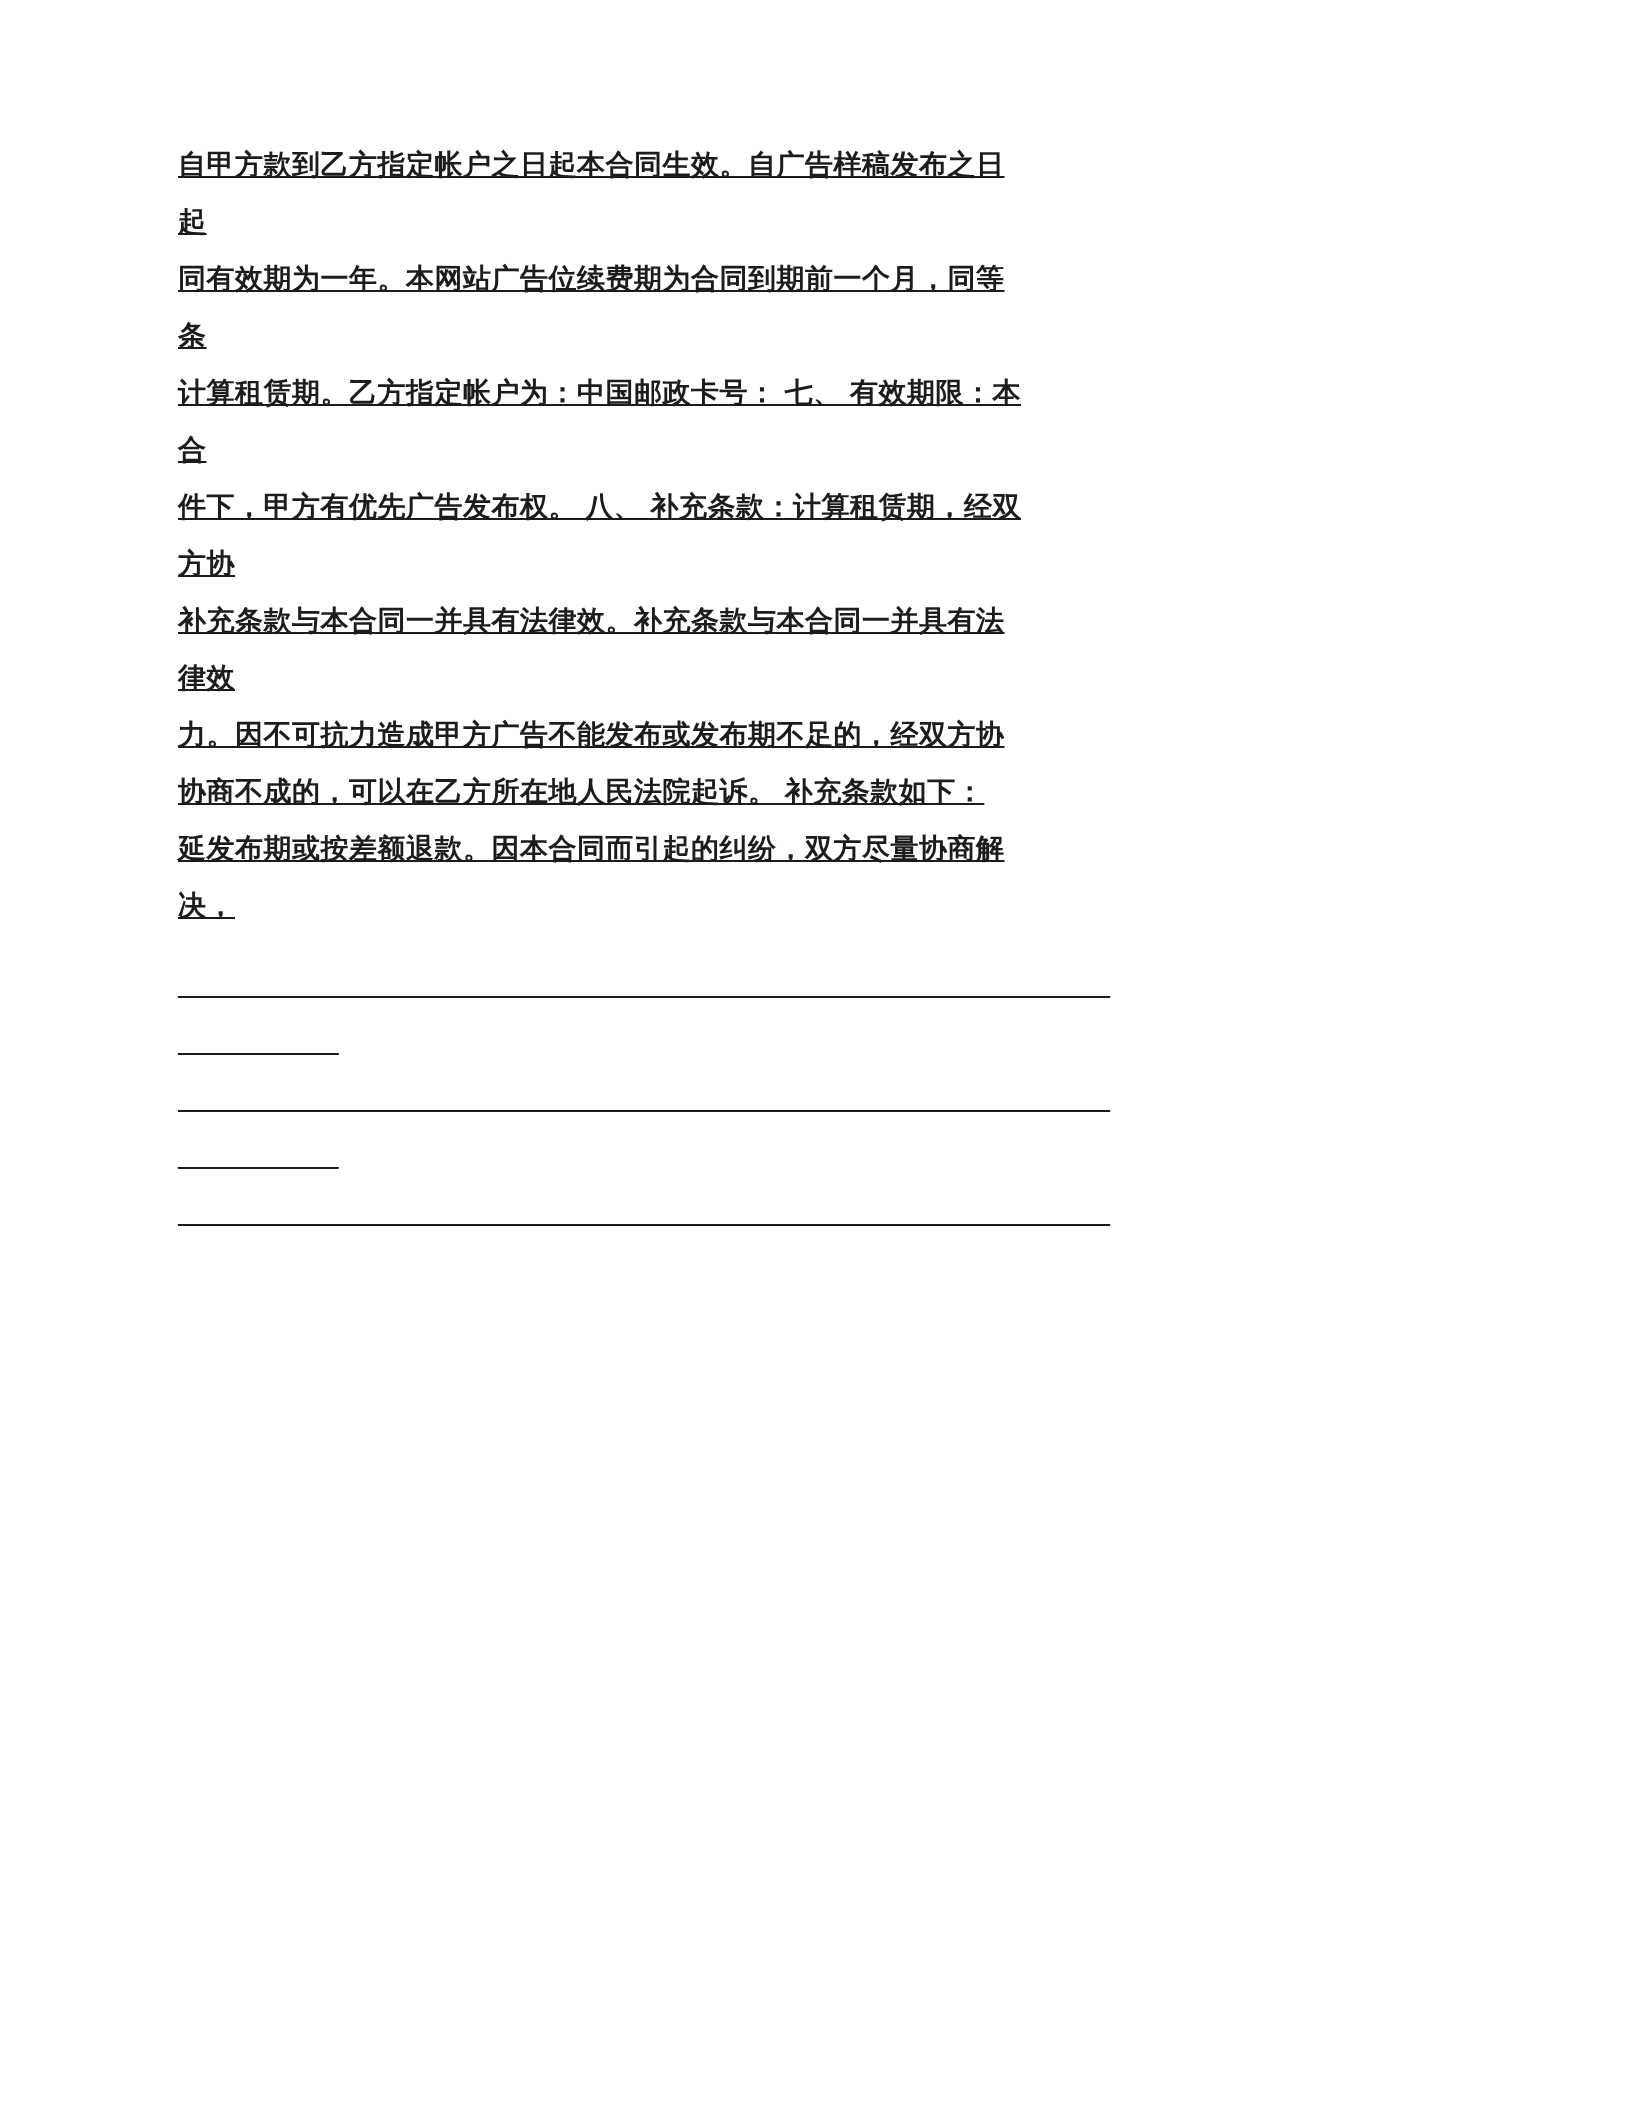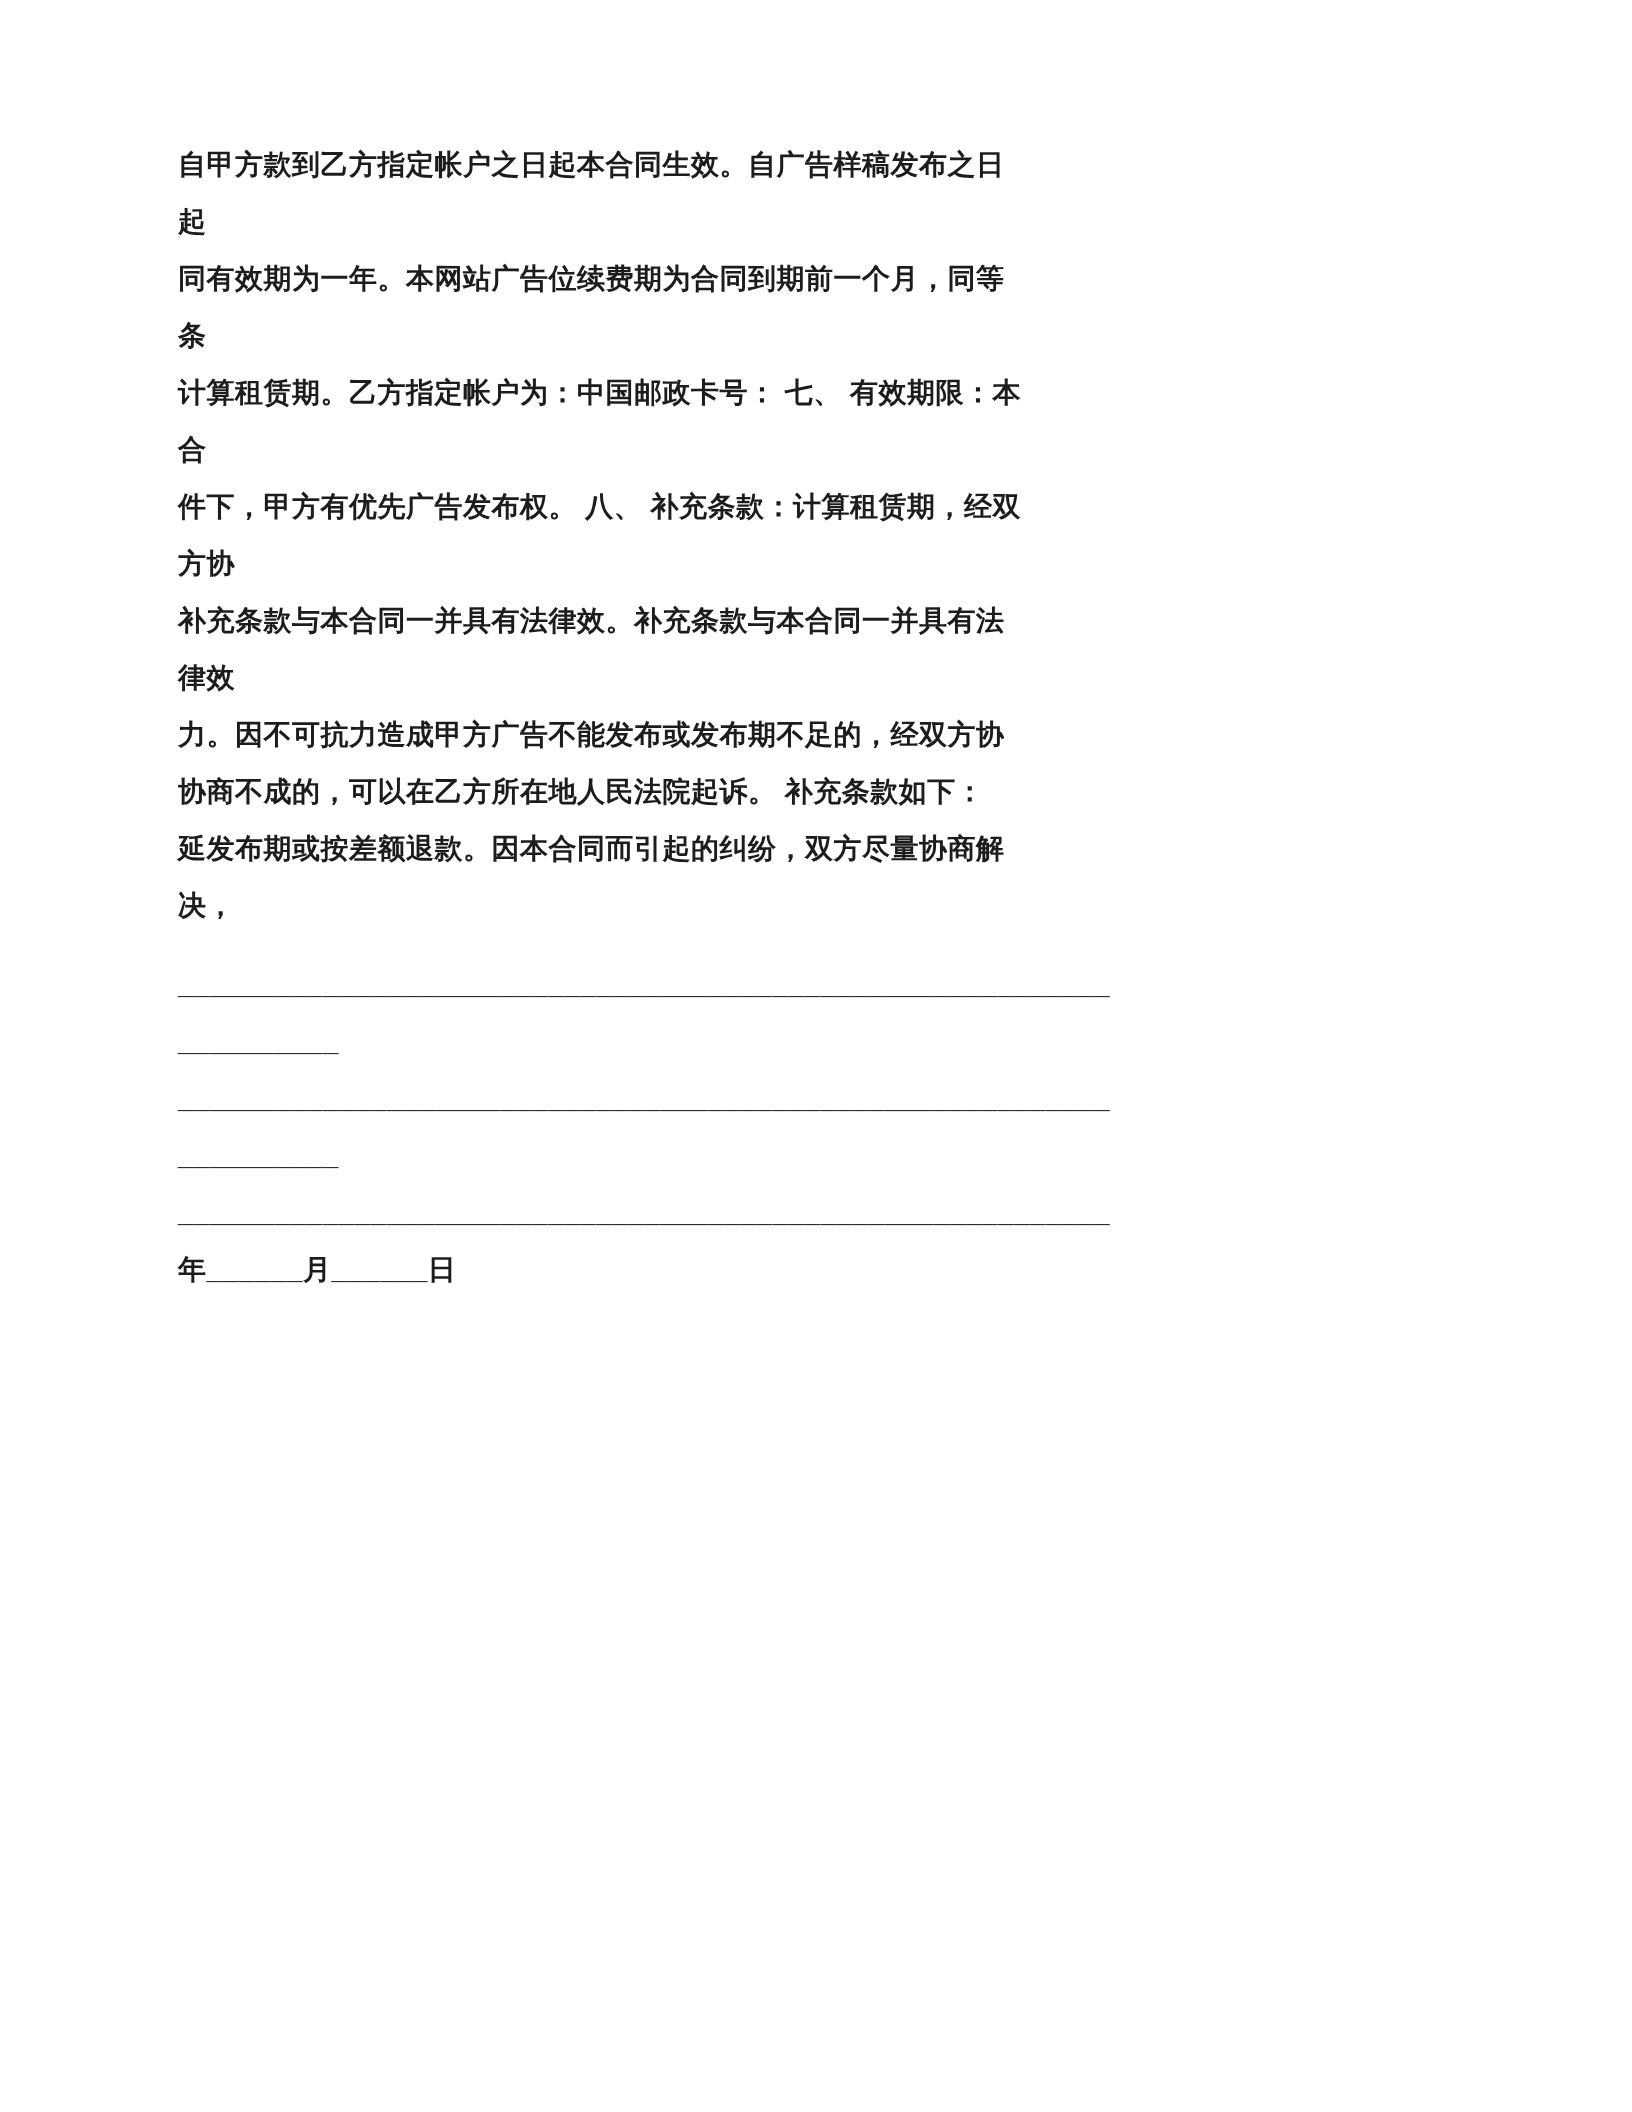--- a/index.html
+++ b/index.html
@@ -27,20 +27,21 @@
     color: #1c1c1c;
     font-size: 28px;
     font-weight: 700;
     text-align: left;
   }
   .line {
     line-height: 57px;
     white-space: pre-wrap;
     letter-spacing: 0.5px;
     min-height: 57px;
+    text-decoration: underline;
   }
   .line.gap-before {
     margin-top: 22px;
   }
 </style>
 </head>
 <body>
 
 <div class="page">
   <div class="content">
@@ -50,15 +51,14 @@
     <div class="line">件下，甲方有优先广告发布权。 八、 补充条款：计算租赁期，经双方协</div>
     <div class="line">补充条款与本合同一并具有法律效。补充条款与本合同一并具有法律效</div>
     <div class="line">力。因不可抗力造成甲方广告不能发布或发布期不足的，经双方协</div>
     <div class="line">协商不成的，可以在乙方所在地人民法院起诉。 补充条款如下：</div>
     <div class="line">延发布期或按差额退款。因本合同而引起的纠纷，双方尽量协商解决，</div>
     <div class="line gap-before">__________________________________________________________</div>
     <div class="line">__________</div>
     <div class="line">__________________________________________________________</div>
     <div class="line">__________</div>
     <div class="line">__________________________________________________________</div>
-    <div class="line">年______月______日</div>
   </div>
 </div>
 
 </body></html>

